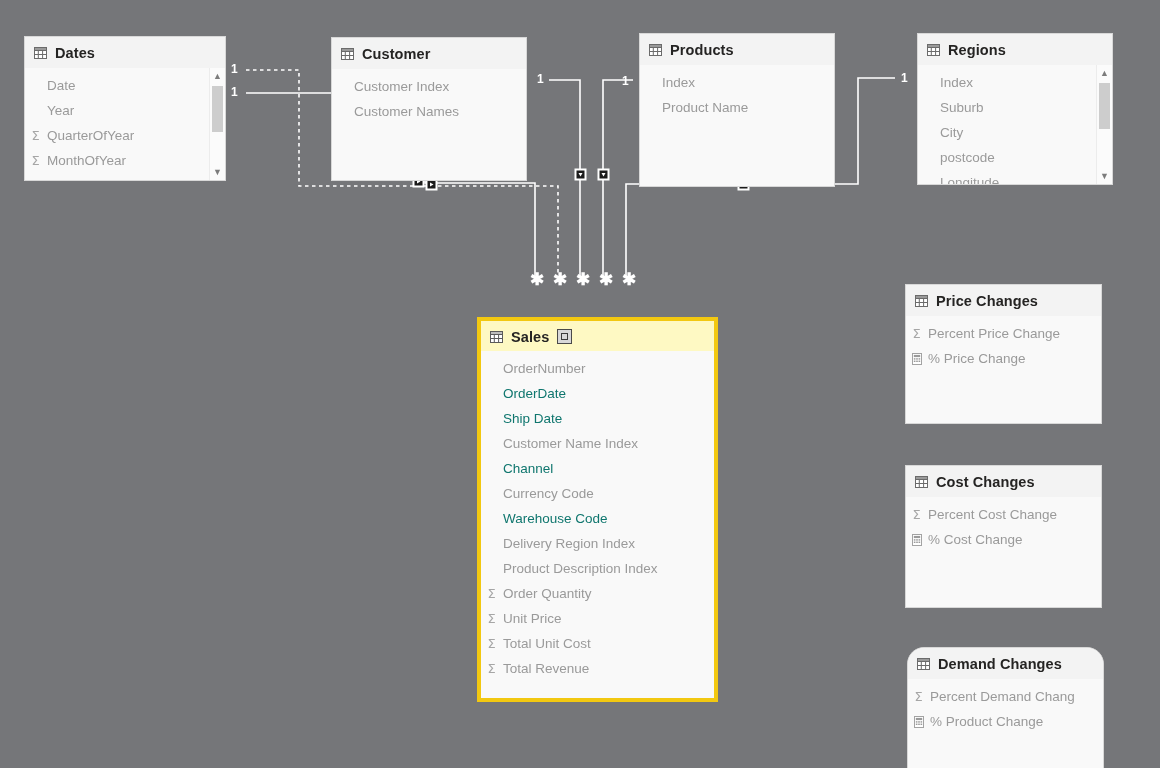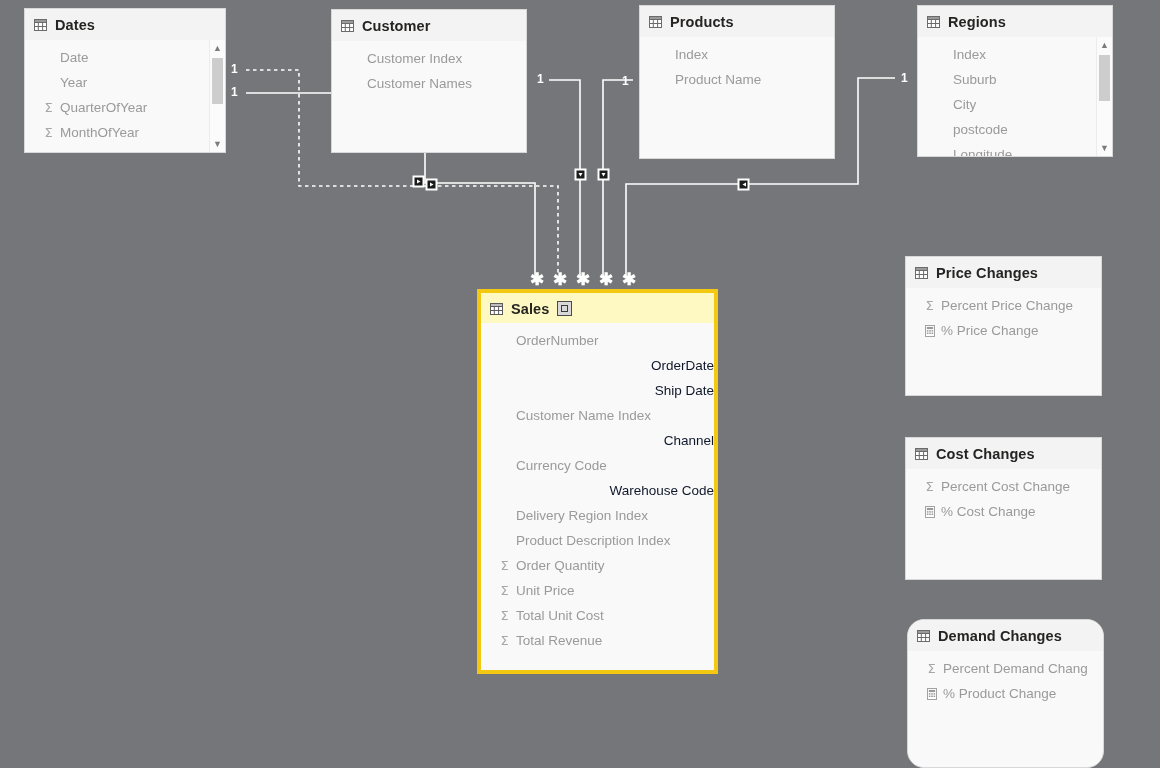--- a/index.html
+++ b/index.html
@@ -28,20 +28,21 @@
     z-index: 1;
   }
   
   .table-card {
     position: absolute;
     background: #f9f9f9;
     border: 1px solid #d8d8d8;
     z-index: 3;
     overflow: hidden;
     box-shadow: 0 0 0 0 rgba(0,0,0,0);
+    margin-top: 28px;
   }
   .table-card.selected {
     border: 3px solid #f2c811;
     box-shadow: 0 0 0 1px #f2c811;
   }
   .tbl-header {
     display: flex;
     align-items: center;
     gap: 8px;
     padding: 6px 8px 5px 9px;
@@ -78,27 +79,27 @@
     background: #d8d8d8;
   }
   .field-list {
     padding: 5px 0 0 0;
     position: relative;
   }
   .field {
     display: flex;
     align-items: center;
     height: 25px;
-    padding-left: 34px;
+    padding-left: 21px;
     font-size: 13.5px;
     color: #9a9a9a;
     white-space: nowrap;
     overflow: hidden;
   }
-  .field.strong { color: #0f172a; justify-content: flex-end; }
+  .field.strong { color: #0f766e; }
   .field .ficon {
     width: 15px;
     margin-left: -18px;
     margin-right: 4px;
     flex: 0 0 15px;
     display: inline-flex;
     align-items: center;
     justify-content: center;
     color: #a6a6a6;
   }

